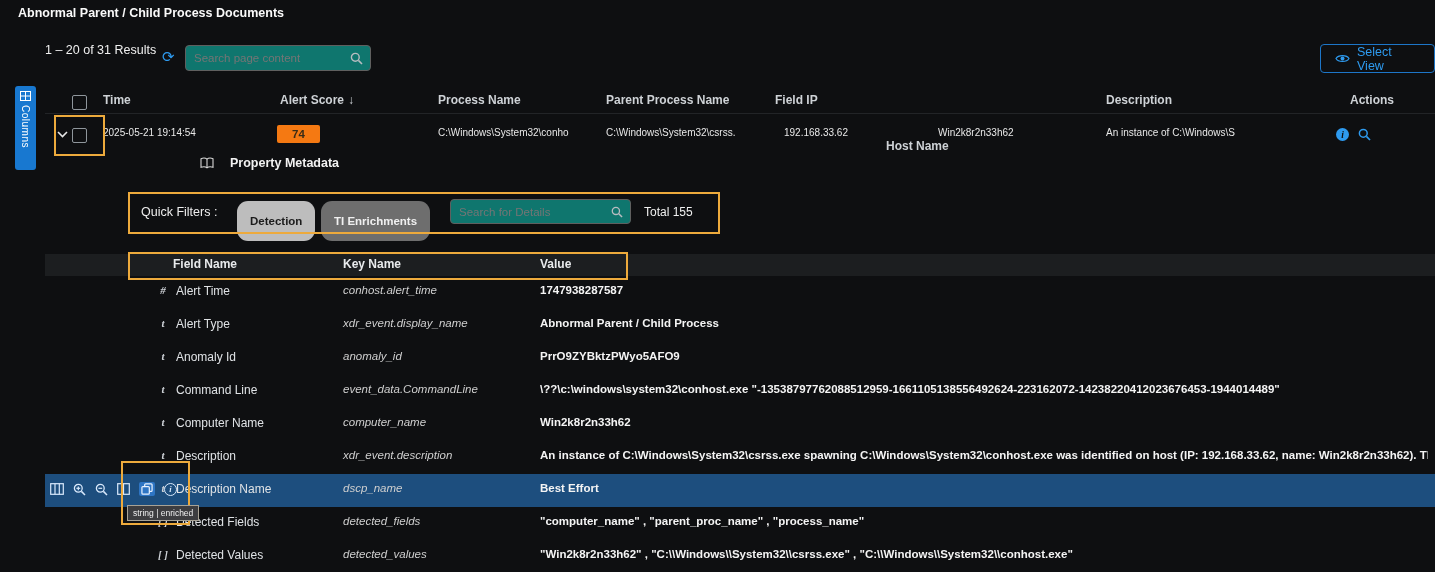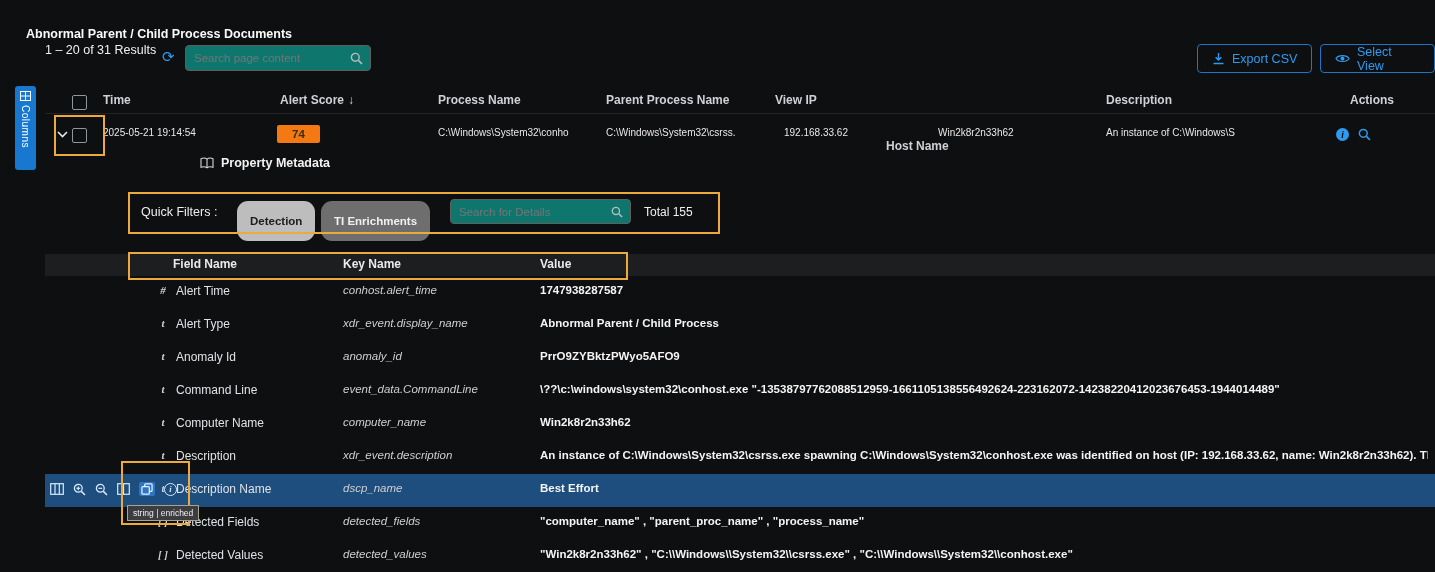--- a/index.html
+++ b/index.html
@@ -1,20 +1,20 @@
 <!DOCTYPE html>
 <html><head>
 <meta charset="utf-8">
 <style>
   html,body { margin:0; padding:0; background:#0e0f11; }
   .page {
     position:relative; width:1435px; height:572px; overflow:hidden;
     background:#0e0f11; font-family:"Liberation Sans", sans-serif; color:#e4e4e4;
   }
-  .page-title { position:absolute; left:18px; top:27px; font-size:12.5px; font-weight:bold; color:#fafafa;margin-left:8px; }
+  .page-title { position:absolute; left:18px; top:6px; font-size:12.5px; font-weight:bold; color:#fafafa; }
 
   
   .results-text { position:absolute; left:45px; top:43px; font-size:12.5px; color:#f0f0f0; }
   .refresh { position:absolute; left:162px; top:48px; font-size:15px; color:#2e9bf0; cursor:pointer; }
   .search { position:absolute; display:flex; align-items:center; border:1px solid #5f5f5f; border-radius:4px; background:#0f766e; box-sizing:border-box; }
   .search input { flex:1; background:transparent; border:0; outline:none; color:#ddd; font-size:11.5px; padding:0 8px; font-family:inherit; min-width:0; }
   .search .mag { margin-right:7px; color:#b8bcc0; display:flex; }
   .search-page { left:185px; top:45px; width:186px; height:26px; }
   .search-detail { left:450px; top:199px; width:181px; height:25px; }
 
@@ -30,21 +30,21 @@
   .hdr { position:absolute; top:93px; font-size:12px; font-weight:bold; color:#ced2d6; white-space:nowrap; }
   .hline { position:absolute; left:45px; width:1390px; top:113px; height:1px; background:#222427; }
   .checkbox { position:absolute; width:13px; height:13px; border:1.5px solid #8f969c; border-radius:2px; background:transparent; box-sizing:content-box; cursor:pointer; }
   .chev { position:absolute; left:57px; top:131px; display:flex; cursor:pointer; }
   .cell { position:absolute; top:127px; font-size:10px; color:#e8e8e8; white-space:nowrap; }
   .badge { position:absolute; left:277px; top:125px; width:43px; height:18px; background:#f57912; color:#3a2c17; font-weight:bold; font-size:11.5px; text-align:center; line-height:18px; border-radius:2px; }
   .row-actions { position:absolute; left:1336px; top:128px; display:flex; gap:9px; align-items:center; color:#2e9bf0; }
   .info-circle { width:13px; height:13px; border-radius:50%; background:#2e9bf0; color:#0e0f11; font-size:9.5px; font-weight:bold; font-style:italic; display:flex; align-items:center; justify-content:center; font-family:"Liberation Serif", serif; cursor:pointer; }
 
   
-  .prop-meta { position:absolute; left:200px; top:156px; display:flex; align-items:center; gap:7px; font-weight:bold; font-size:12.5px; color:#f2f2f2; }
+  .prop-meta { position:absolute; left:200px; top:156px; display:flex; align-items:center; gap:16px; font-weight:bold; font-size:12.5px; color:#f2f2f2; }
   .qf-label { position:absolute; left:141px; top:205px; font-size:12.5px; color:#eee; }
   .pill { position:absolute; top:201px; height:40px; border-radius:11px; font-size:11.5px; font-weight:bold; display:flex; align-items:center; padding:0 13px; cursor:pointer; box-sizing:border-box; }
   .pill-detection { left:237px; background:#bdbdbd; color:#1c1c1c; }
   .pill-ti { left:321px; background:#6e6e6e; color:#f0f0f0; }
   .total { position:absolute; left:644px; top:205px; font-size:12px; color:#f0f0f0; }
 
   .detail-hdr-band { position:absolute; left:45px; top:254px; width:1390px; height:22px; background:#1c1e20; }
   .dhdr { position:absolute; top:257px; font-size:12px; font-weight:bold; color:#e8eaec; }
 
   .detail-row { position:absolute; left:0; width:1435px; height:33px; }
@@ -82,29 +82,20 @@
   <div class="search search-page">
     <input type="text" placeholder="Search page content" style="">
     <span class="mag">
       <svg width="13" height="13" viewBox="0 0 13 13">
           <circle cx="5.3" cy="5.3" r="3.9" fill="none" stroke="currentColor" stroke-width="1.4"></circle>
           <line x1="8.4" y1="8.4" x2="12" y2="12" stroke="currentColor" stroke-width="1.6"></line>
         </svg>
     </span>
   </div>
 
-  <div class="btn btn-export">
-    <span>
-      <svg width="13" height="13" viewBox="0 0 13 13">
-          <path d="M6.5 1v6.5M3.6 5.2L6.5 8.1 9.4 5.2" stroke="currentColor" fill="none" stroke-width="1.4"></path>
-          <path d="M1.5 11.5h10" stroke="currentColor" stroke-width="1.5"></path>
-        </svg>
-    </span>
-    <span>Export CSV</span>
-  </div>
   <div class="btn btn-view">
     <span>
       <svg width="15" height="11" viewBox="0 0 15 11">
           <path d="M1 5.5C3.2 1.6 11.8 1.6 14 5.5C11.8 9.4 3.2 9.4 1 5.5Z" fill="none" stroke="currentColor" stroke-width="1.2"></path>
           <circle cx="7.5" cy="5.5" r="2" fill="currentColor"></circle>
         </svg>
     </span>
     <span>Select View</span>
   </div>
 
@@ -120,21 +111,21 @@
   </div>
 
   <div class="checkbox" style="left:72px; top:95px;"></div>
   <span class="hdr" style="left:103px;">Time</span>
   <span class="hdr" style="left:280px; display:flex; gap:4px;">
     <span>Alert Score</span>
     <span>↓</span>
   </span>
   <span class="hdr" style="left:438px;">Process Name</span>
   <span class="hdr" style="left:606px;">Parent Process Name</span>
-  <span class="hdr" style="left:775px;">View IP</span>
+  <span class="hdr" style="left:775px;">Field IP</span>
   <span class="hdr" style="left:886px;margin-top:46px;">Host Name</span>
   <span class="hdr" style="left:1106px;">Description</span>
   <span class="hdr" style="left:1350px;">Actions</span>
   <div class="hline"></div>
 
   <span class="chev">
     <svg width="11" height="7" viewBox="0 0 11 7">
         <path d="M1 1L5.5 5.5L10 1" stroke="#e6e6e6" fill="none" stroke-width="1.6"></path>
       </svg>
   </span>

